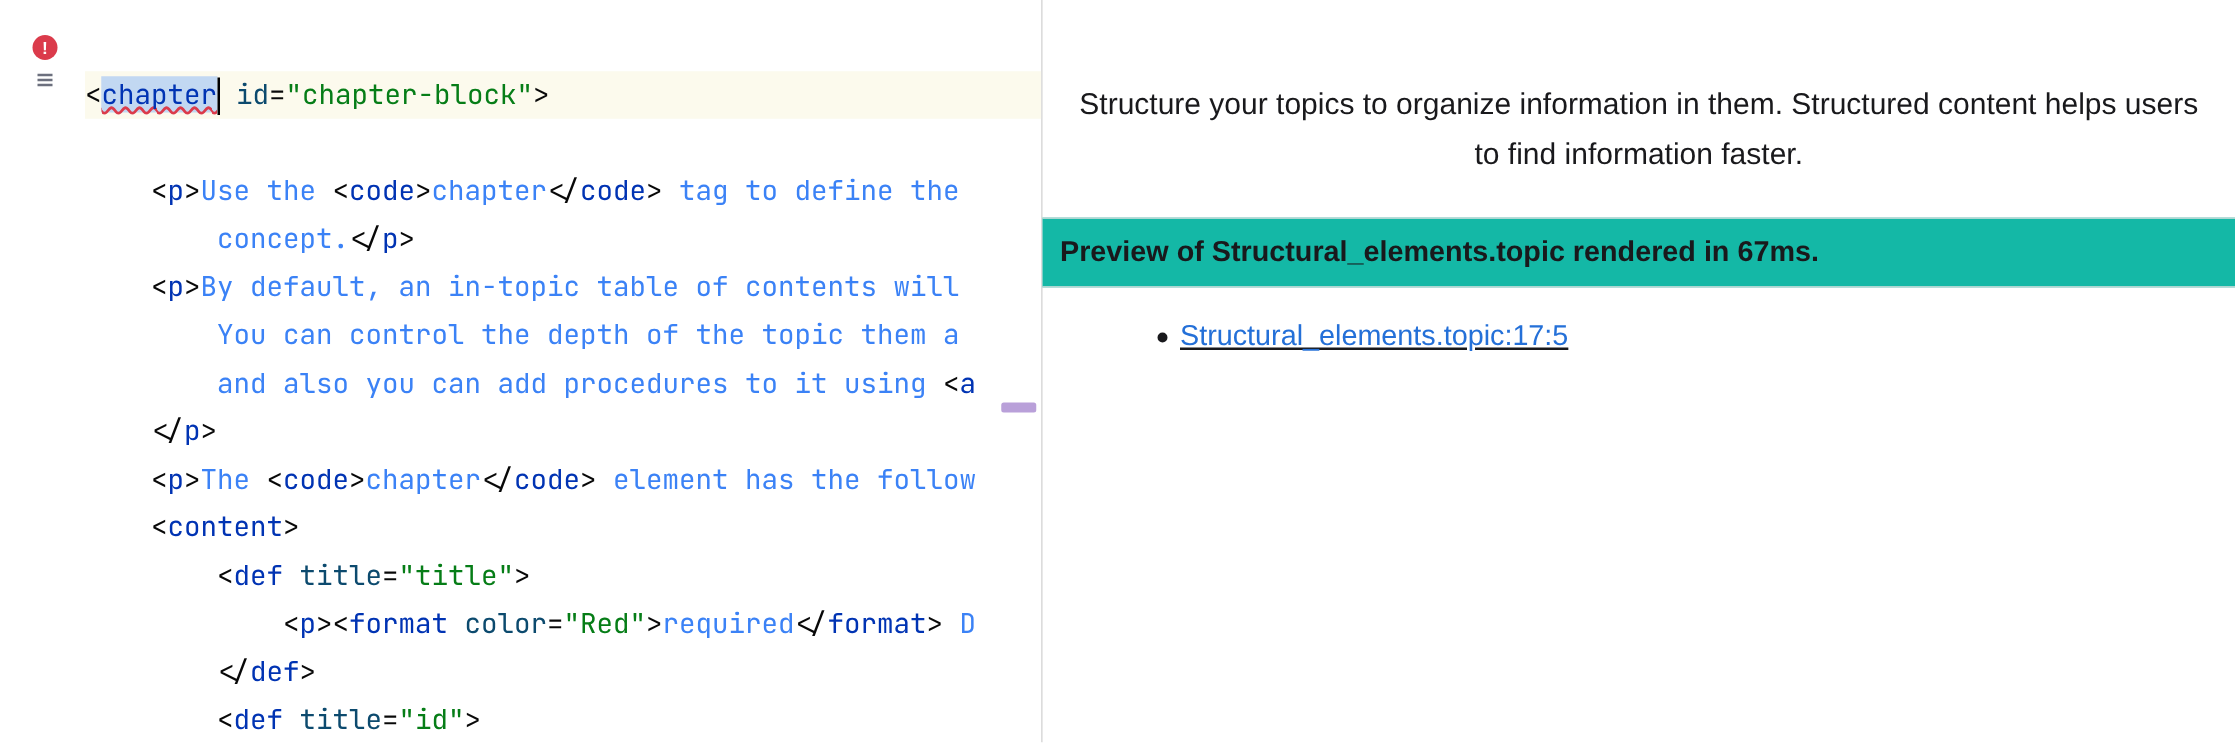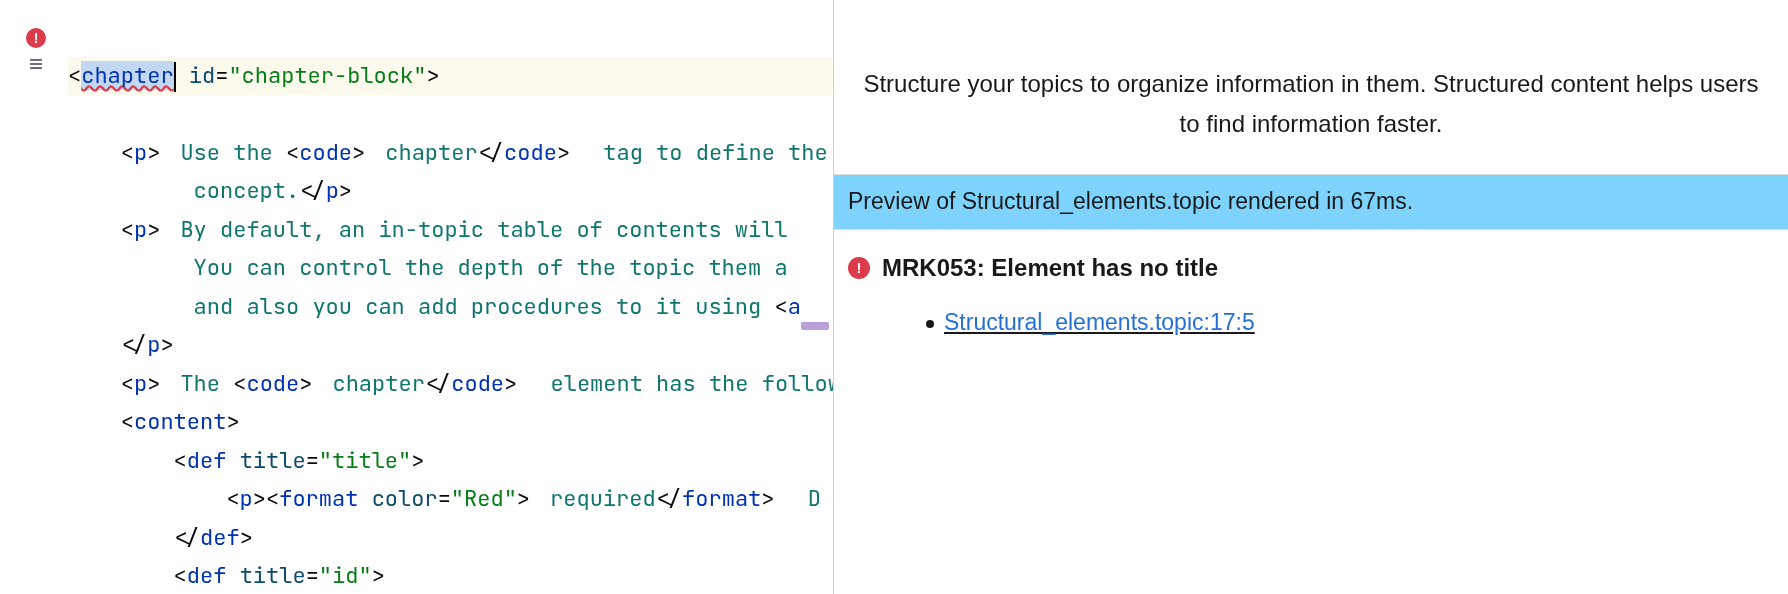--- a/index.html
+++ b/index.html
@@ -72,21 +72,21 @@
     height: 30px;
     background: #000;
     vertical-align: text-top;
     position: relative;
     top: 1px;
   }
   .tag-angle { color: #080808; }
   .tag-name { color: #0033b3; }
   .attr-name { color: #0c4a6e; }
   .attr-val { color: #067d17; }
-  .txt { color: #0f766e; margin-left: 20px; }
+  .txt { color: #3b82f6; }
   .err-underline {
     text-decoration: underline wavy #db3b4b;
     text-decoration-skip-ink: none;
   }
   .scrubber {
     position: absolute;
     bottom: 264px;
     right: 4px;
     width: 28px;
     height: 8px;
@@ -105,24 +105,25 @@
     line-height: 40px;
     color: #19191c;
   }
   .preview-text {
     padding: 64px 24px 30px 24px;
     text-align: center;
   }
   .preview-status-bar {
     border-top: 1px solid #e0e0e0;
     border-bottom: 1px solid #e0e0e0;
-    background: #7dd3fc;
+    background: #14b8a6;
     padding: 6px 14px 8px 14px;
     font-size: 23px;
     color: #19191c;
+    font-weight: bold;
   }
   .issue-block {
     padding: 18px 14px;
   }
   .issue-header {
     display: flex;
     align-items: center;
     gap: 12px;
     font-weight: 700;
     font-size: 24px;
@@ -198,21 +199,17 @@
 <span class="line">        <span class="tag-angle">&lt;</span><span class="tag-name">def</span> <span class="attr-name">title</span><span class="tag-angle">=</span><span class="attr-val">"id"</span><span class="tag-angle">&gt;</span></span>
   <div class="scrubber"></div>
 </div>
 
 <div class="divider"></div>
 
 <div class="preview">
   <div class="preview-text">Structure your topics to organize information in them. Structured content helps users to find information faster.</div>
   <div class="preview-status-bar">Preview of Structural_elements.topic rendered in 67ms.</div>
   <div class="issue-block">
-    <div class="issue-header">
-      <span class="issue-badge"></span>
-      <span>MRK053: Element has no title</span>
-    </div>
     <div class="issue-list">
       <span class="bullet"></span><a class="issue-link">Structural_elements.topic:17:5</a>
     </div>
   </div>
 </div>
 
 </body></html>

